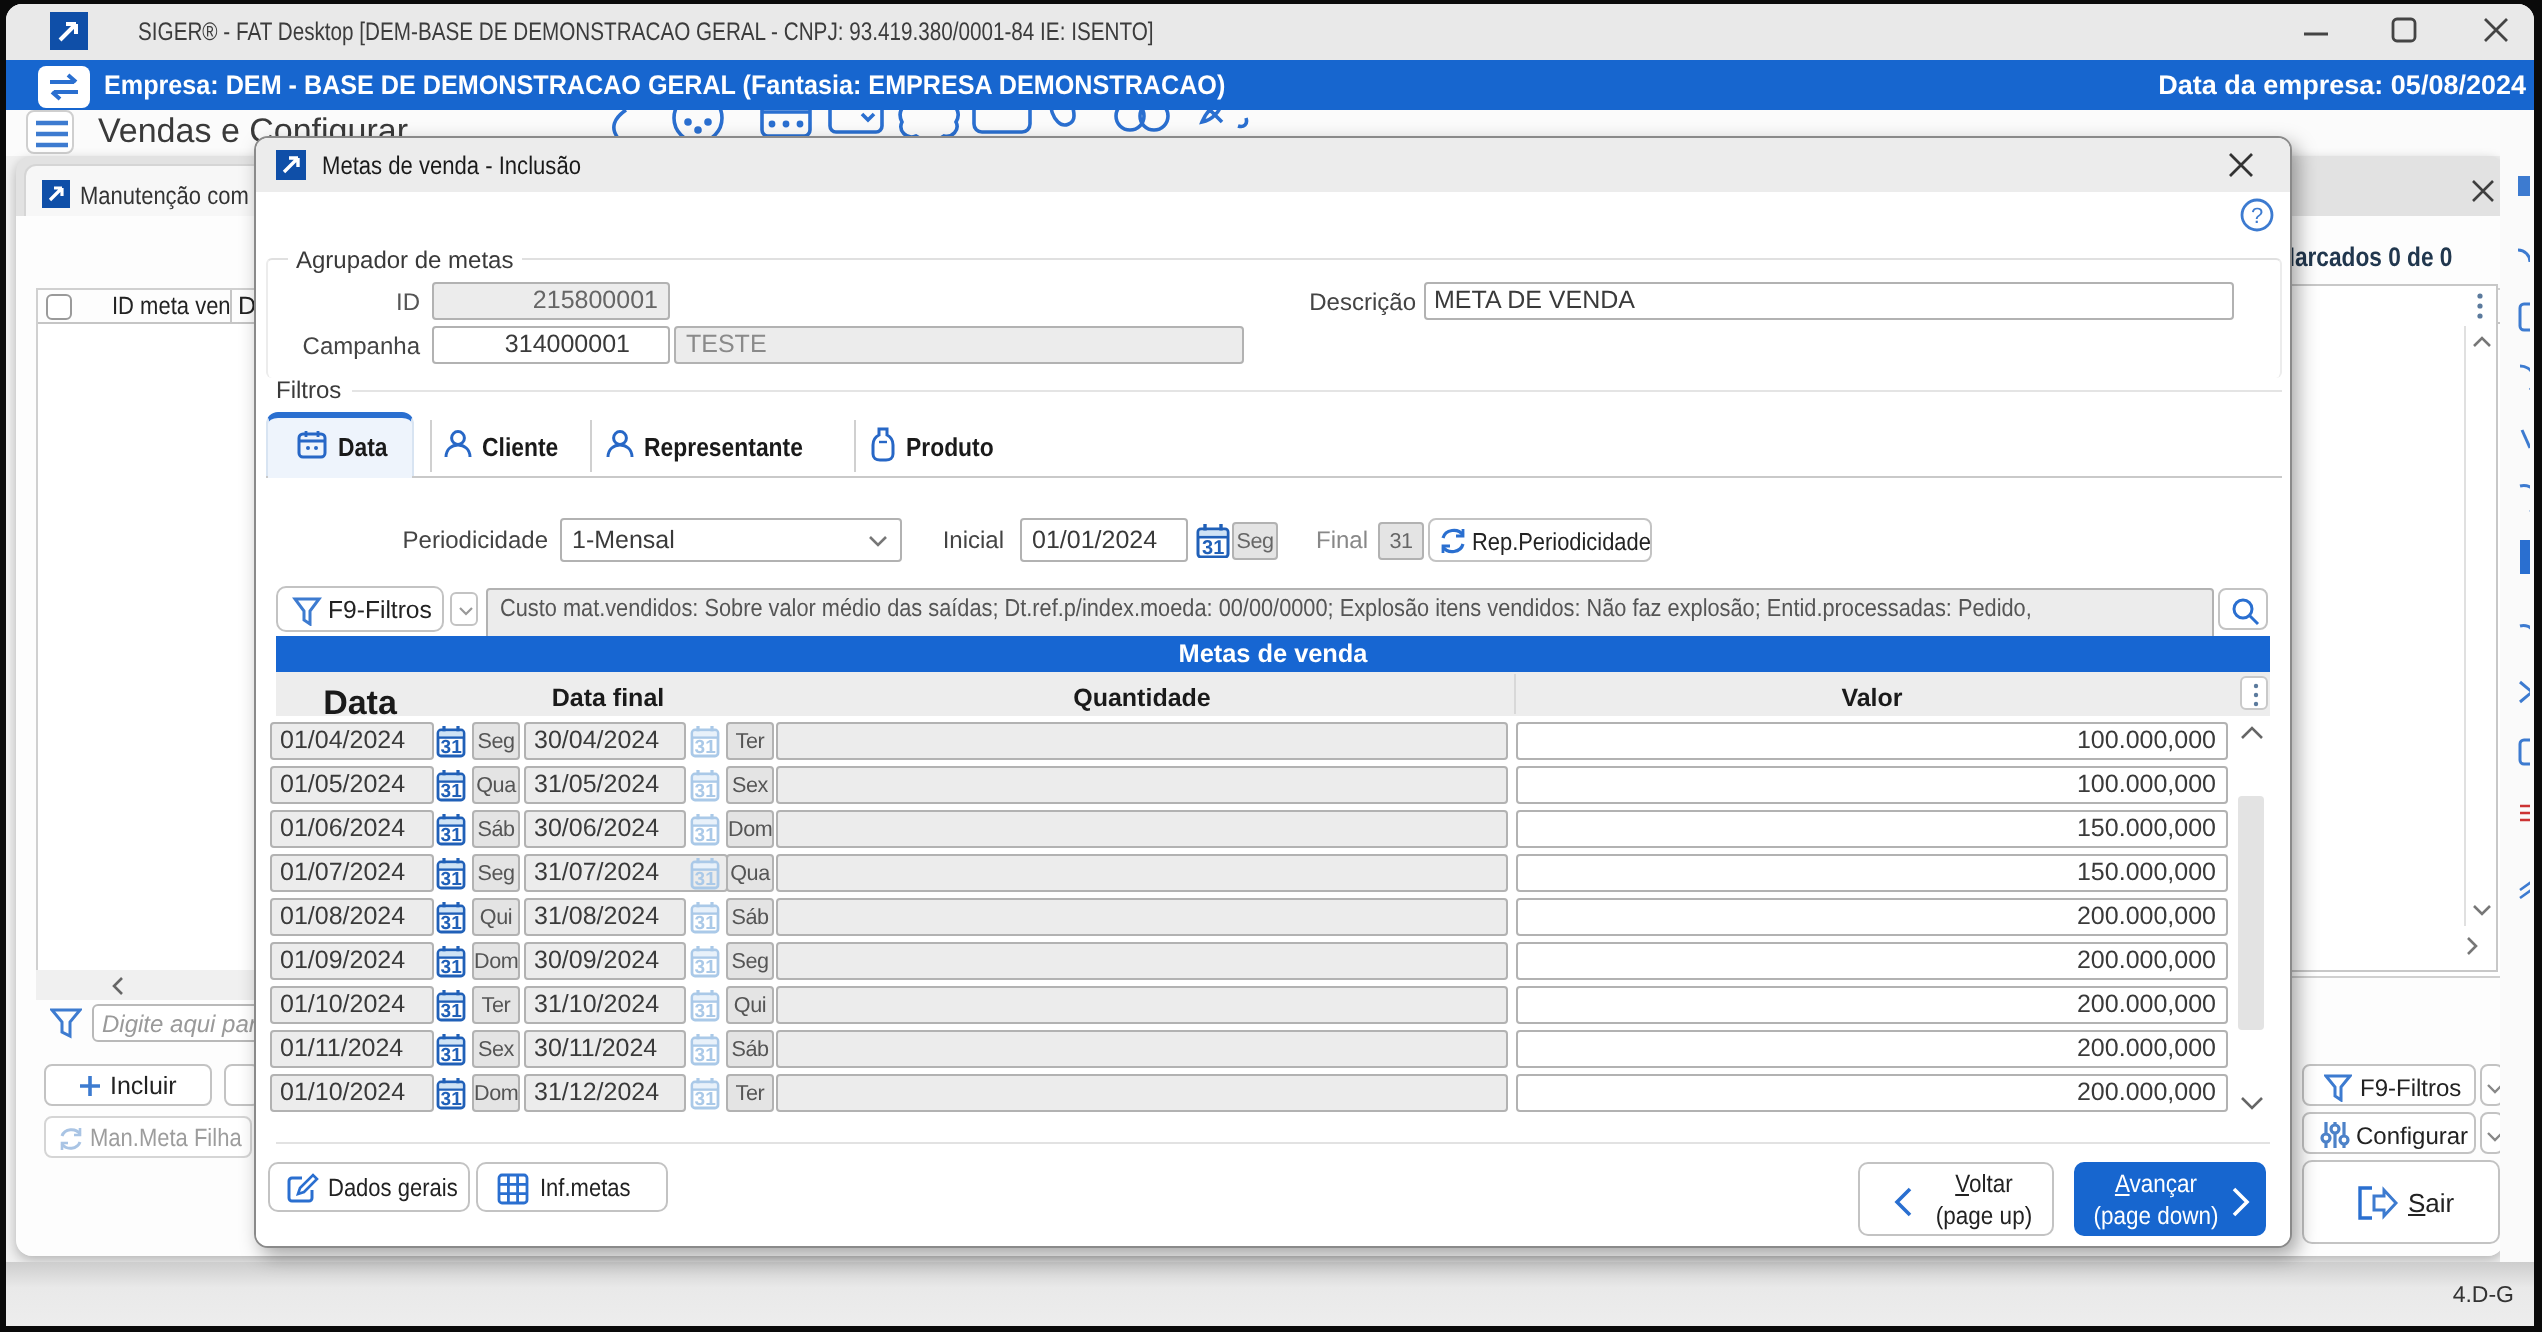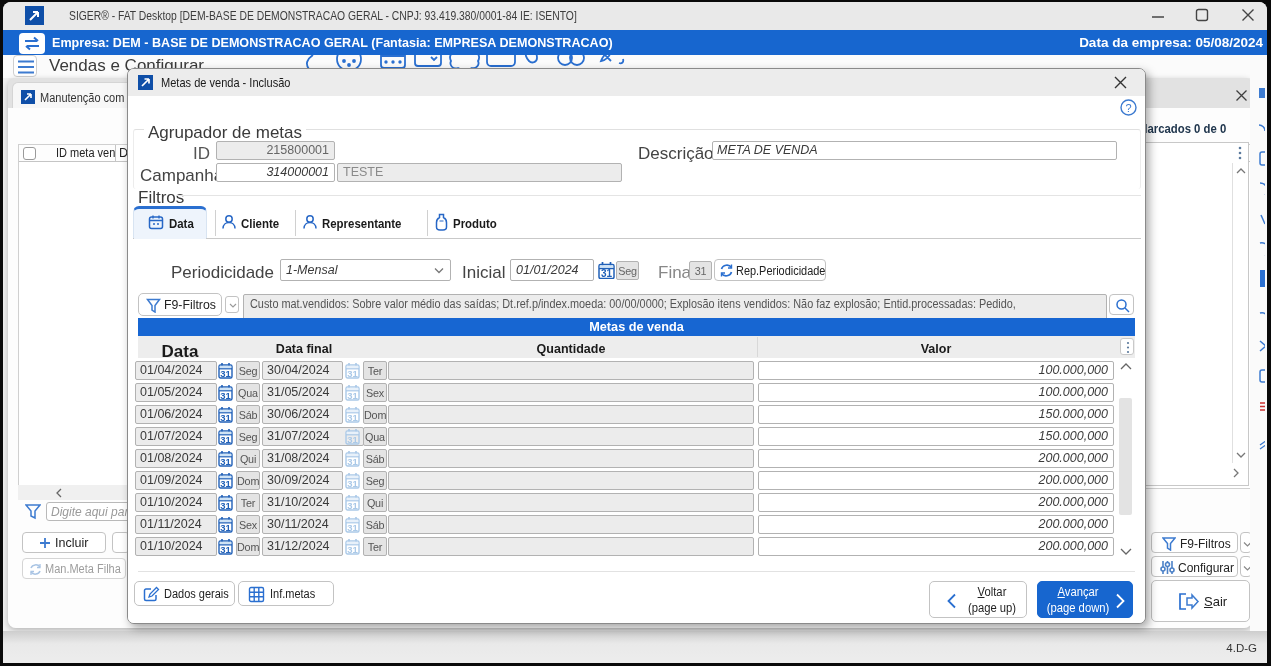--- a/index.html
+++ b/index.html
@@ -19,22 +19,22 @@
 #statusbar .ver { position:absolute; right:10px; top:11px; font-size:11.5px; color:#333; }
 
 #child { position:absolute; left:5px; top:76px; width:1244px; height:550px; background:#e2e2e2; border-radius:8px; box-shadow:0 2px 6px rgba(0,0,0,.25); }
 #childbody { position:absolute; left:0; top:30px; width:100%; height:520px; background:#fdfdfd; border-radius:0 0 8px 8px; }
 
 #dlg { position:absolute; left:127px; top:68px; width:1019px; height:556px; background:#fff; border:1px solid #8a8a8a; border-radius:7px; box-shadow:3px 4px 10px rgba(0,0,0,.35); overflow:hidden; }
 #dlghead { position:absolute; left:0; top:0; width:100%; height:27px; background:#ececec; }
 #dlghead .dtitle { position:absolute; left:33px; top:7px; font-size:12.7px; color:#1a1a1a; white-space:nowrap; transform:scaleX(.87); transform-origin:0 50%; }
 
 .fld { position:absolute; border:1px solid #b2b2b2; border-radius:2px; font-size:12.5px; color:#3a3a3a; background:#ececec; line-height:17px; white-space:nowrap; overflow:hidden; }
-.fld.white { background:#fff;font-style:italic; }
-.lbl { position:absolute; font-size:17px; color:#444; white-space:nowrap; }
+.fld.white { background:#fff; }
+.lbl { position:absolute; font-size:12px; color:#444; white-space:nowrap; }
 .num { text-align:right; }
 .day { text-align:center; background:#e4e4e4; color:#555; font-size:10.8px; line-height:18px; letter-spacing:-0.2px; }
 .btn { position:absolute; background:#fff; border:1px solid #c3c3c3; border-radius:4px; font-size:12.5px; color:#222;text-decoration:underline; }
 </style>
 </head>
 <body>
 <div id="root">
   <div id="appwin">
     <div id="titlebar">
       <svg class="abs" style="left:22px;top:4px" width="19" height="19">
@@ -245,21 +245,21 @@
           <text x="8.5" y="12.5" font-size="11" fill="#3d7bd0" text-anchor="middle" font-family="Liberation Sans">?</text>
         </svg>
 
       <div class="abs" style="left:5px;top:33px;width:1008px;height:60px;border:1px solid #e0e0e0;border-radius:3px;border-bottom:none;border-left:1px solid #ececec;border-right:1px solid #ececec"></div>
       <div class="abs lbl" style="left:16px;top:27px;background:#fff;padding:0 4px;color:#3a3a3a">Agrupador de metas</div>
       <div class="abs lbl" style="left:60px;top:48px;width:22px;text-align:right;color:#555">ID</div>
       <div class="fld num" style="left:88px;top:45px;width:119px;height:19px;padding-right:5px;color:#666">215800001</div>
       <div class="abs lbl" style="left:510px;top:48px;width:70px;text-align:right">Descrição</div>
       <div class="fld white" style="left:584px;top:45px;width:405px;height:19px;padding-left:4px">META DE VENDA</div>
       <div class="abs lbl" style="left:12px;top:70px;width:70px;text-align:right">Campanha</div>
-      <div class="fld white num" style="left:88px;top:67px;width:119px;height:19px;padding-right:5px">314000001</div>
+      <div class="fld white num" style="left:88px;top:67px;width:119px;height:19px;padding-right:19px">314000001</div>
       <div class="fld" style="left:209px;top:67px;width:285px;height:19px;padding-left:5px;color:#8a8a8a">TESTE</div>
 
       <div class="abs lbl" style="left:10px;top:92px;color:#3a3a3a">Filtros</div>
       <div class="abs" style="left:48px;top:99px;width:965px;height:1px;background:#e4e4e4"></div>
 
       <div class="abs" style="left:5px;top:110px;width:74px;height:33px;background:#eef4fc;border:1px solid #d8e4f2;border-top:3px solid #2a6fd0;border-radius:6px 6px 0 0"></div>
       <svg class="abs" style="left:20px;top:118px" width="16" height="16" fill="none" stroke="#2767c6" stroke-width="1.5">
           <rect x="1.5" y="3" width="13" height="11.5" rx="2"></rect>
           <path d="M5 1.5 V4.5 M11 1.5 V4.5 M1.5 6.5 H14.5" stroke-width="1.4"></path>
           <circle cx="6" cy="10" r="1" fill="#2767c6" stroke="none"></circle>

